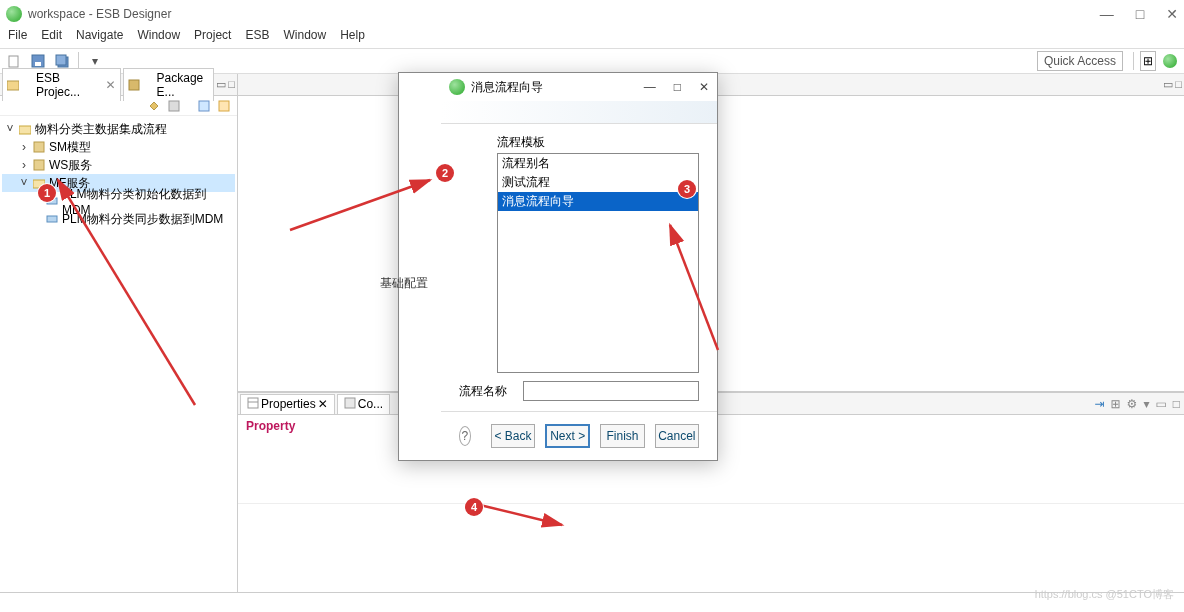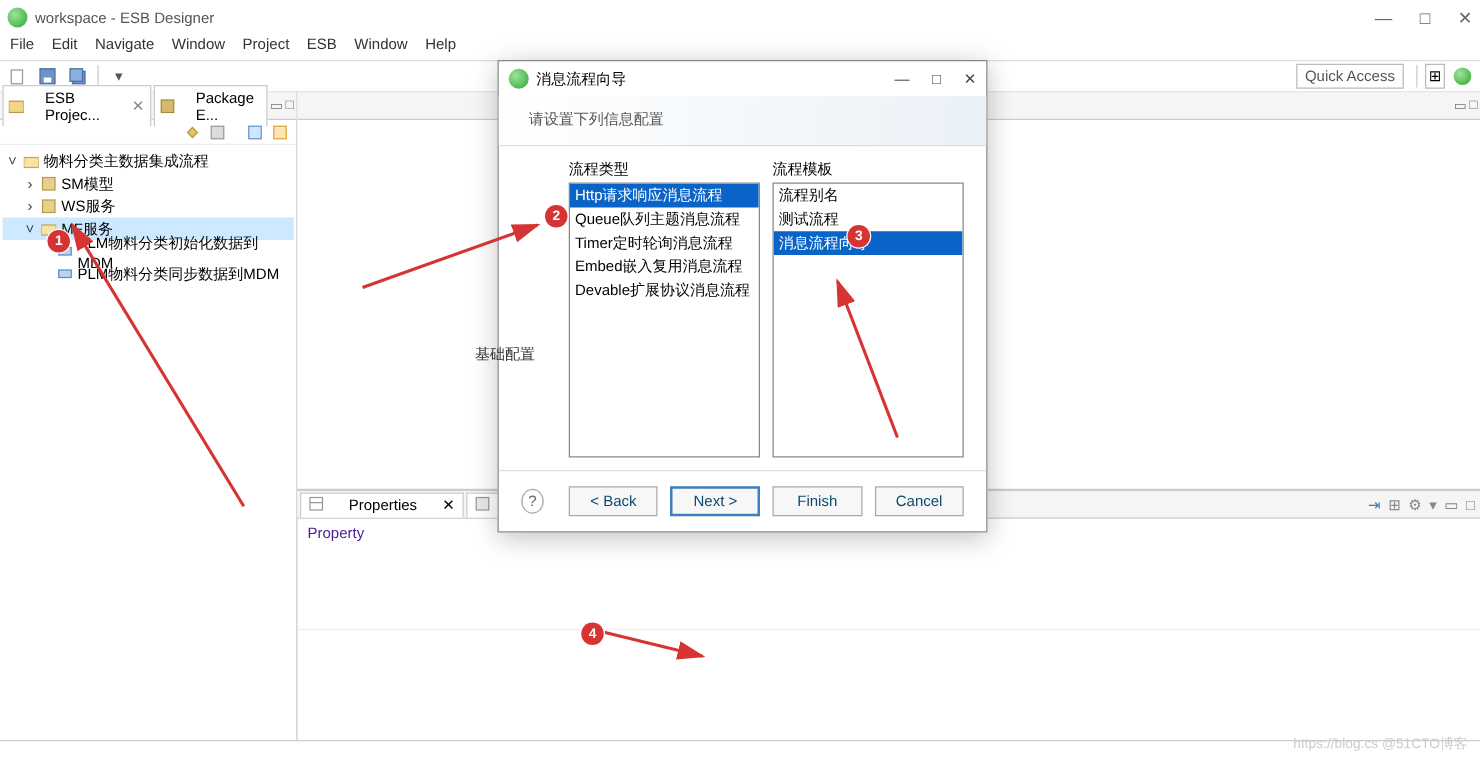--- a/index.html
+++ b/index.html
@@ -45,32 +45,32 @@
 .tree-row .toggle { width: 10px; text-align: center; color: #444; }
 .tree-row.selected { background: #cde8ff; }
 .node-icon { width: 14px; height: 14px; display: inline-flex; align-items: center; justify-content: center; }
 
 
 .editor-area { flex: 1; border-bottom: 1px solid #ccc; background: #fff; min-height: 0; }
 
 
 .props-panel { height: 200px; border-top: 1px solid #ccc; display: flex; flex-direction: column; }
 .props-tabs { height: 22px; display: flex; align-items: center; background: #f5f5f5; border-bottom: 1px solid #ccc; }
-.props-tabs .tab { display: flex; align-items: center; gap: 20px; padding: 2px 6px; background: #fff; border: 1px solid #ccc; border-bottom: 0; margin-left: 2px; }
+.props-tabs .tab { display: flex; align-items: center; gap: 2px; padding: 2px 6px; background: #fff; border: 1px solid #ccc; border-bottom: 0; margin-left: 2px; }
 .props-tabs .tab-tools { margin-left: auto; display: flex; gap: 6px; padding-right: 4px; color: #888; }
 .props-body { flex: 1; display: flex; }
-.props-col-header { padding: 4px 8px; color: #4c1d95; }
+.props-col-header { padding: 4px 8px; color: #be185d; font-weight: bold; }
 .props-table { flex: 1; border-top: 1px solid #eee; }
 
 
 .statusbar { height: 20px; border-top: 1px solid #ccc; }
 
 
 .modal-overlay { position: absolute; inset: 0; pointer-events: none; }
-.dialog { position: absolute; left: 398px; top: 48px; width: 392px; background: #fff; border: 1px solid #888; box-shadow: 0 4px 20px rgba(0,0,0,0.25); pointer-events: auto; }
+.dialog { position: absolute; left: 398px; top: 72px; width: 320px; background: #fff; border: 1px solid #888; box-shadow: 0 4px 20px rgba(0,0,0,0.25); pointer-events: auto; padding-left: 42px; }
 .dialog-titlebar { height: 28px; display: flex; align-items: center; padding: 0 8px; }
 .dialog-titlebar .app-icon { width: 16px; height: 16px; border-radius: 50%; background: radial-gradient(circle at 35% 35%, #9ee29e, #2aa82a); margin-right: 6px; }
 .dialog-titlebar .win-controls { margin-left: auto; display: flex; gap: 18px; color: #444; }
 .dialog-header { padding: 10px 16px 12px; background: linear-gradient(to right, #fff, #eaf1f7); border-bottom: 1px solid #ddd; }
 .dialog-header h3 { font-size: 14px; font-weight: bold; margin-bottom: 6px; }
 .dialog-header p { color: #555; padding-left: 8px; }
 .dialog-body { padding: 10px 18px; }
 .dialog-row { display: flex; gap: 10px; }
 .col-block { flex: 1; }
 .col-block .lbl { margin-bottom: 2px; }
@@ -307,42 +307,35 @@
     <div class="dialog-titlebar">
       <span class="app-icon"></span>
       <span>消息流程向导</span>
       <div class="win-controls">
         <span>—</span>
         <span>□</span>
         <span>✕</span>
       </div>
     </div>
     <div class="dialog-header">
-      <p>请设置下列信息配置</p>
     </div>
     <div class="dialog-body">
       <div class="dialog-row" style="margin-left:38px;">
-        <div class="col-block">
-          <div class="lbl">流程类型</div>
-          <div class="listbox">
-            <div class="item selected">Http请求响应消息流程</div>
-            <div class="item">Queue队列主题消息流程</div>
-            <div class="item">Timer定时轮询消息流程</div>
-            <div class="item">Embed嵌入复用消息流程</div>
-            <div class="item">Devable扩展协议消息流程</div>
-          </div>
-        </div>
         <div class="col-block">
           <div class="lbl">流程模板</div>
           <div class="listbox">
             <div class="item">流程别名</div>
             <div class="item">测试流程</div>
             <div class="item selected">消息流程向导</div>
           </div>
         </div>
+      </div>
+      <div class="field-row">
+        <label>流程名称</label>
+        <input type="text" value="" style="">
       </div>
     </div>
     <div class="dialog-buttons">
       <div class="help">?</div>
       <div class="spacer"></div>
       <button class="disabled">&lt; Back</button>
       <button class="primary">Next &gt;</button>
       <button class="disabled">Finish</button>
       <button>Cancel</button>
     </div>

